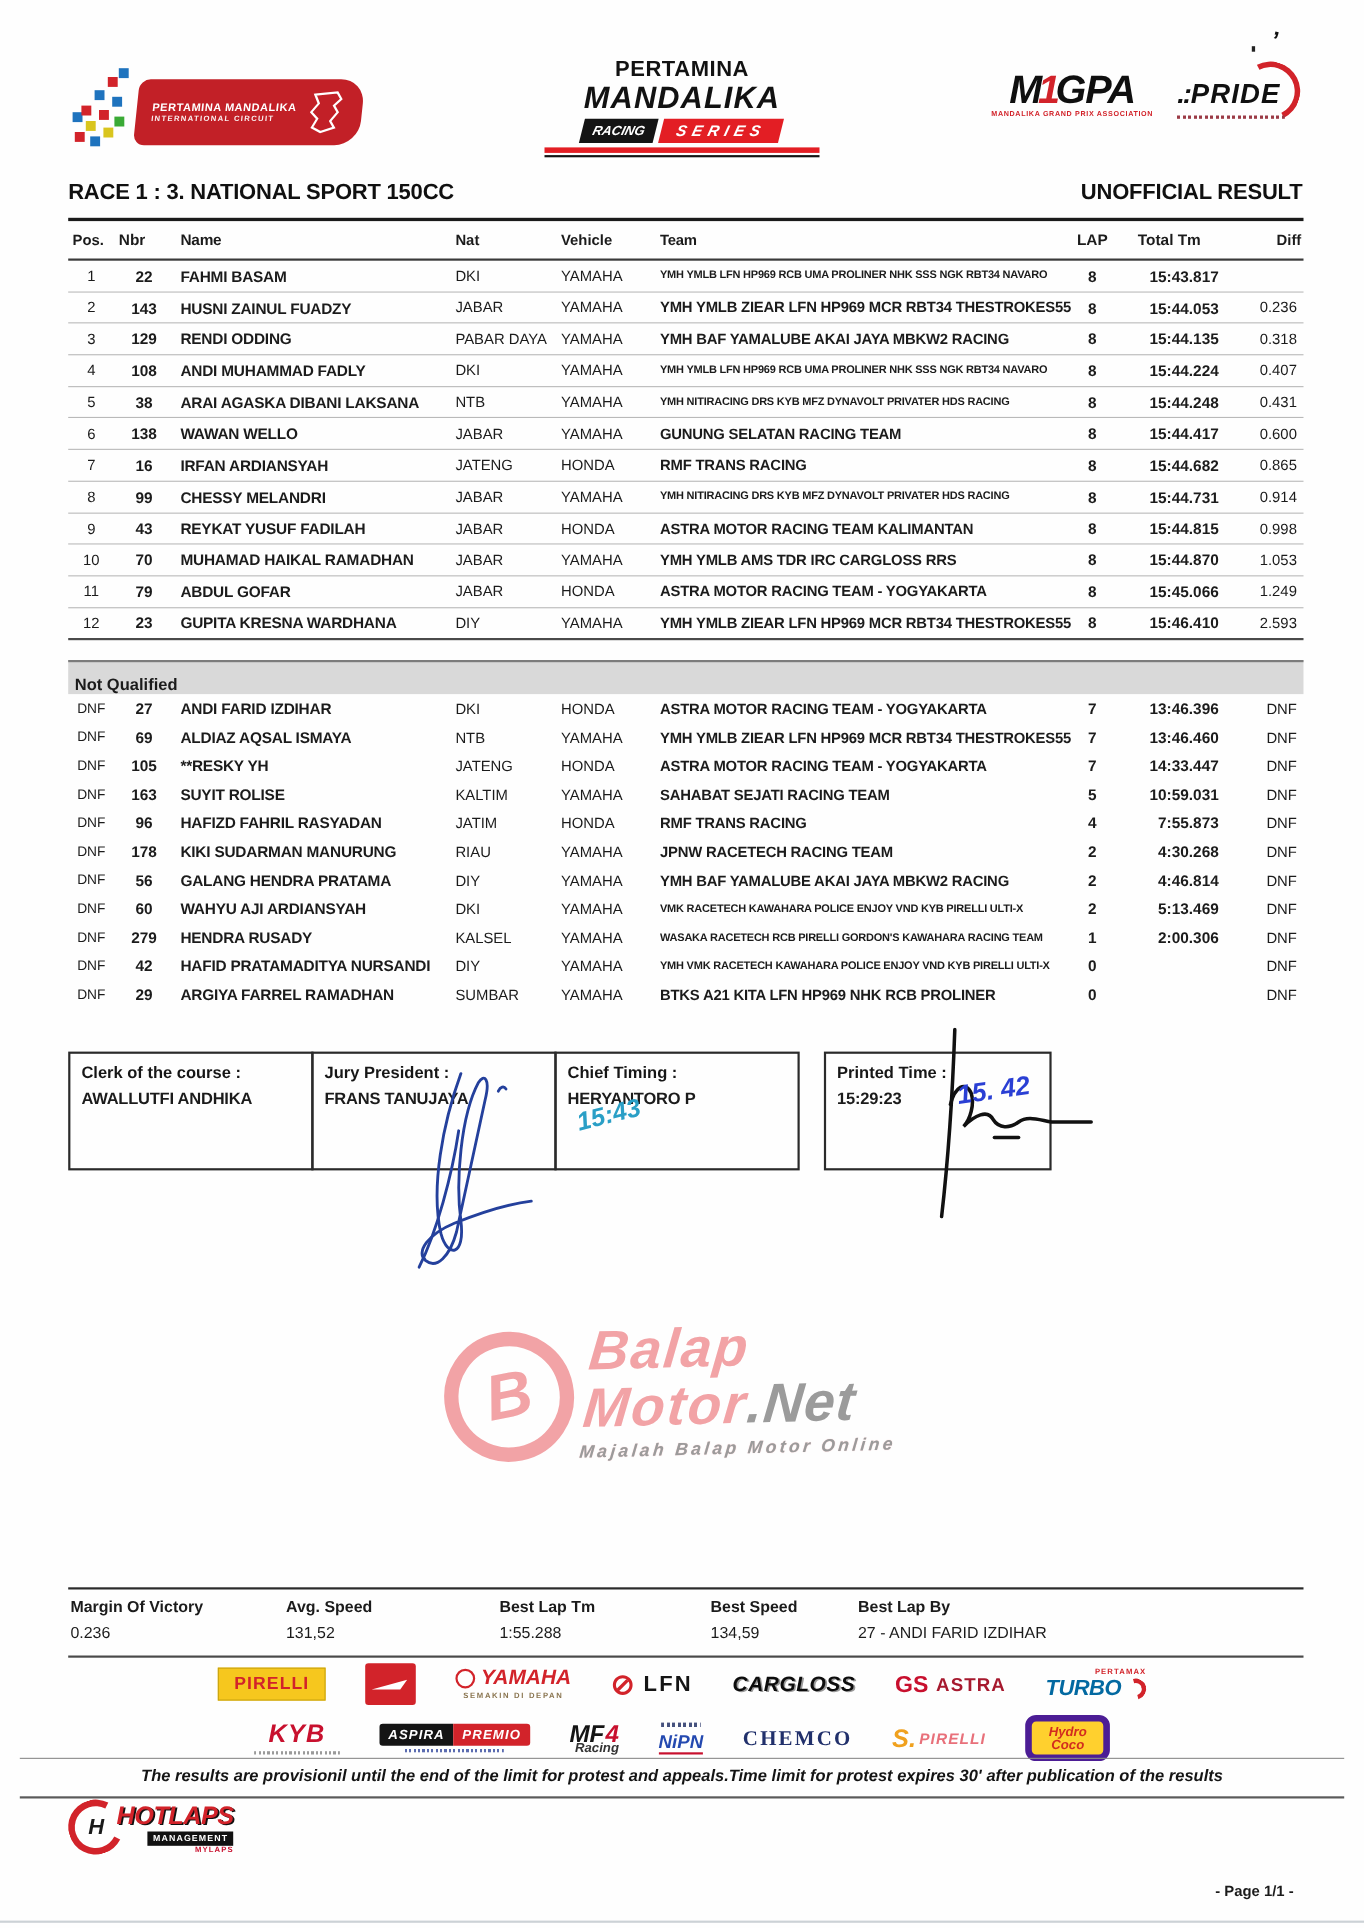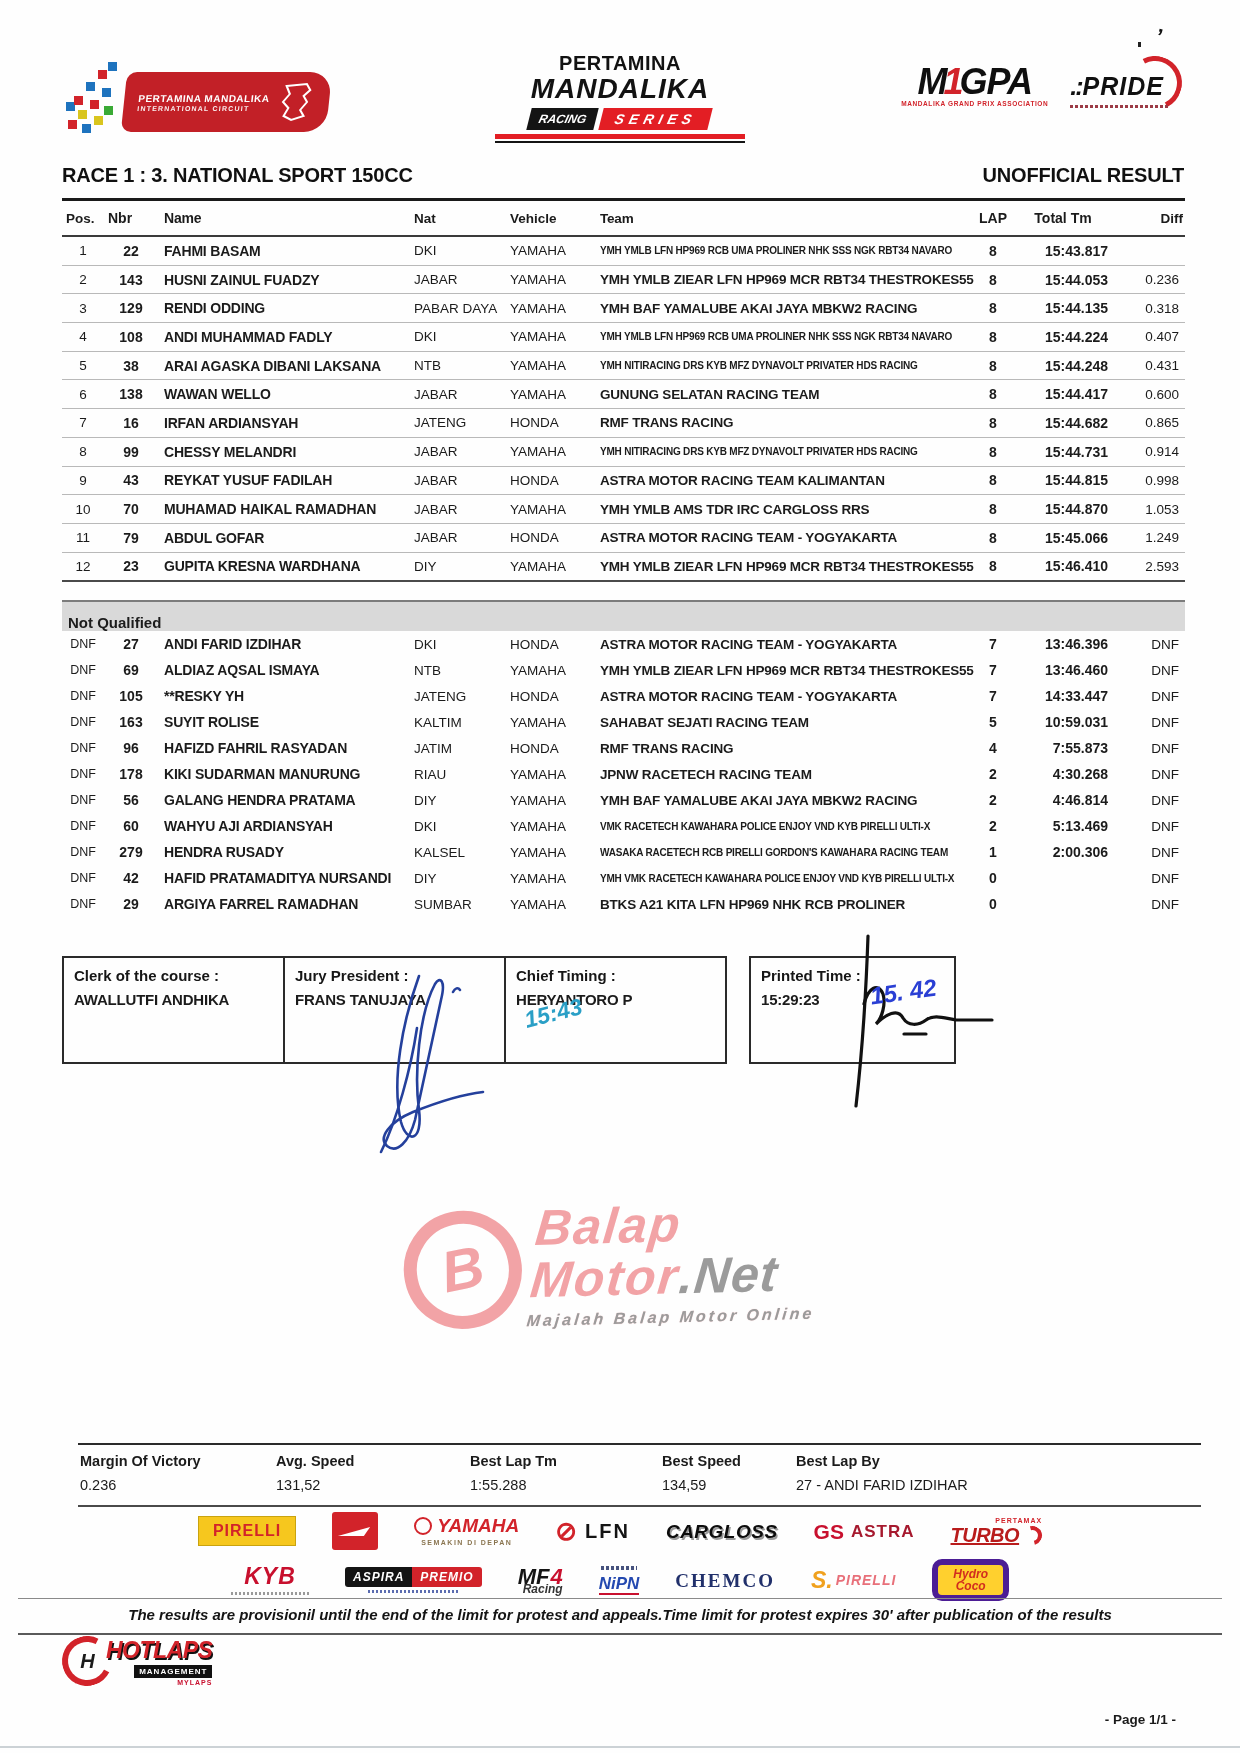--- a/index.html
+++ b/index.html
@@ -100,21 +100,21 @@
   .wm-badge span{color:#f2a3a6;font-size:58px;font-weight:900;font-style:italic;margin-top:-4px;}
   .wm-text{display:flex;flex-direction:column;transform:skewX(-7deg);}
   .wm-l1,.wm-w2{color:#f2a3a6;font-size:50px;font-weight:900;font-style:italic;line-height:.92;letter-spacing:2px;}
   .wm-l2{display:flex;align-items:baseline;}
   .wm-suffix{color:#9b9b9b;font-size:50px;font-weight:900;font-style:italic;letter-spacing:1px;}
   .wm-tag{color:#9b9b9b;font-size:16px;font-weight:800;font-style:italic;letter-spacing:3px;margin-top:3px;
           text-shadow:0 0 1px #f2c4c6;}
 
   
   .stats{position:absolute;left:62px;top:1443px;width:1123px;height:60px;
-         border-top:2.5px solid #2a2a2a;border-bottom:2px solid #4a4a4a;margin-left:16px;}
+         border-top:2.5px solid #2a2a2a;border-bottom:2px solid #4a4a4a;}
   .stat{position:absolute;top:8px;}
   .stat-label{font-size:14.5px;font-weight:800;}
   .stat-value{font-size:14.5px;margin-top:8px;}
   .stat0{left:2px}.stat1{left:198px}.stat2{left:392px}.stat3{left:584px}.stat4{left:718px}
 
   
   .sponsors{position:absolute;left:0;right:0;top:1512px;display:flex;flex-direction:column;align-items:center;gap:9px;}
   .sp-row{display:flex;align-items:center;justify-content:center;gap:36px;}
   .chip{display:flex;flex-direction:column;align-items:center;line-height:1;}
   .chip .main{display:flex;align-items:center;gap:3px;}
@@ -126,21 +126,21 @@
   .chip-yamaha .main::before{content:"";width:14px;height:14px;border:2px solid #d2232a;border-radius:50%;margin-right:2px;}
   .chip-yamaha .t{color:#d2232a;font-weight:900;font-style:italic;font-size:19px;}
   .chip-yamaha .sub{font-size:7px;color:#8a7550;margin-top:4px;letter-spacing:1.5px;font-weight:700;}
   .chip-lfn .main::before{content:"⊘";color:#d2232a;font-size:26px;font-weight:700;margin-right:5px;}
   .chip-lfn .t{font-size:20px;font-weight:800;color:#141414;letter-spacing:2px;}
   .chip-cargloss .t{font-size:19px;font-weight:900;font-style:italic;color:#0c0c0c;letter-spacing:.5px;
        text-shadow:1.5px 1.5px 0 #9a9a9a;}
   .chip-gsastra .t{font-size:21px;font-weight:900;color:#c8102e;}
   .chip-gsastra .t2{font-size:17px;font-weight:800;color:#a6192e;margin-left:4px;letter-spacing:1px;}
   .chip-turbo .sub{font-size:7px;color:#d2232a;font-weight:800;align-self:flex-end;letter-spacing:1px;margin-bottom:1px;}
-  .chip-turbo .t{font-size:20px;font-weight:900;font-style:italic;color:#b91c1c;letter-spacing:-.5px;text-decoration:underline;}
+  .chip-turbo .t{font-size:20px;font-weight:900;font-style:italic;color:#0369a1;letter-spacing:-.5px;}
   .chip-turbo .main::after{content:"";width:11px;height:11px;border:4px solid #d2232a;border-left-color:transparent;
        border-bottom-color:transparent;border-radius:50%;transform:rotate(30deg);margin-left:1px;}
   .chip-kyb .t{font-size:23px;font-weight:900;font-style:italic;color:#c8102e;letter-spacing:1px;}
   .chip-kyb::after{content:"";width:78px;height:3px;margin-top:4px;
        background:repeating-linear-gradient(90deg,#9a9a9a 0 2px,transparent 2px 4px);}
   .chip-aspira .main{gap:0;}
   .chip-aspira .t{background:#141414;color:#fff;font-size:12px;font-weight:800;font-style:italic;
        padding:4px 8px;border-radius:3px 0 0 3px;letter-spacing:1px;}
   .chip-aspira .t2{background:#d2232a;color:#fff;font-size:12px;font-weight:800;font-style:italic;
        padding:4px 8px;border-radius:0 3px 3px 0;letter-spacing:1px;}

